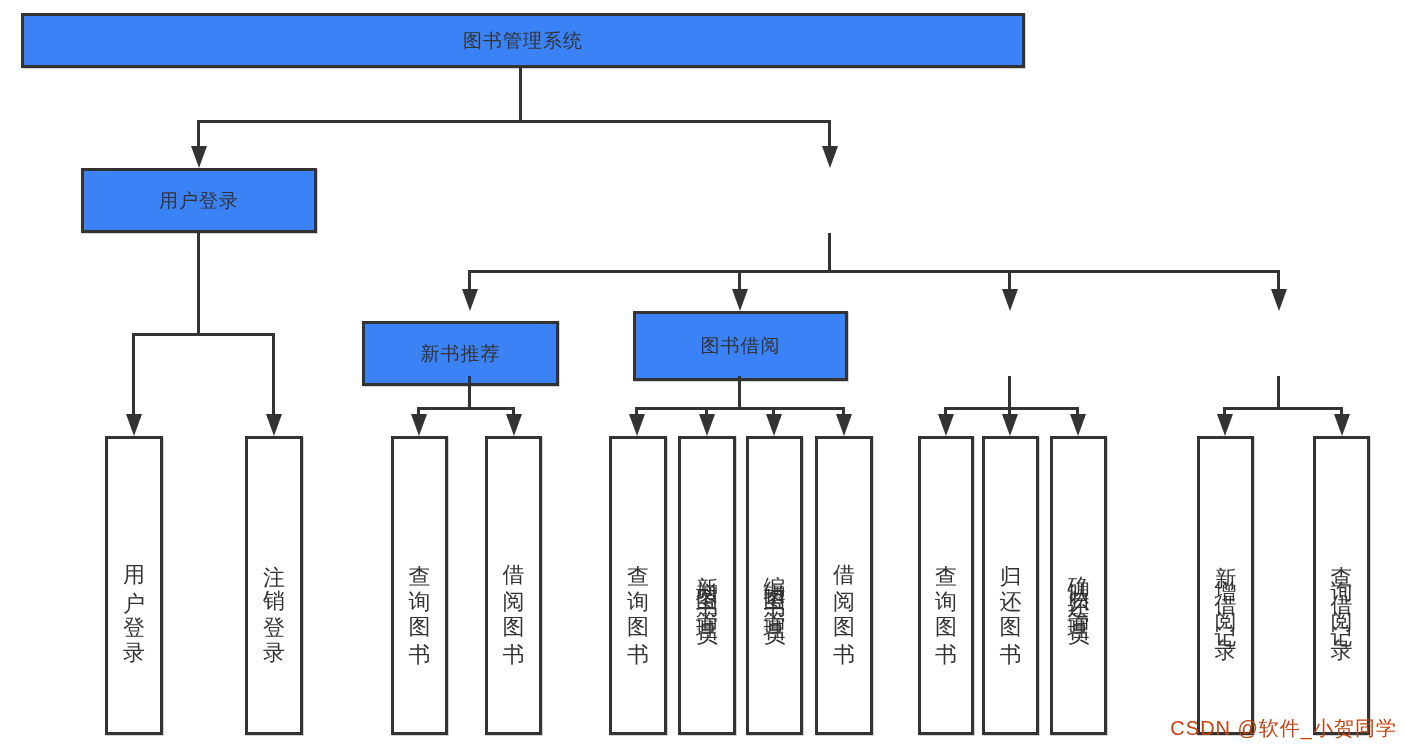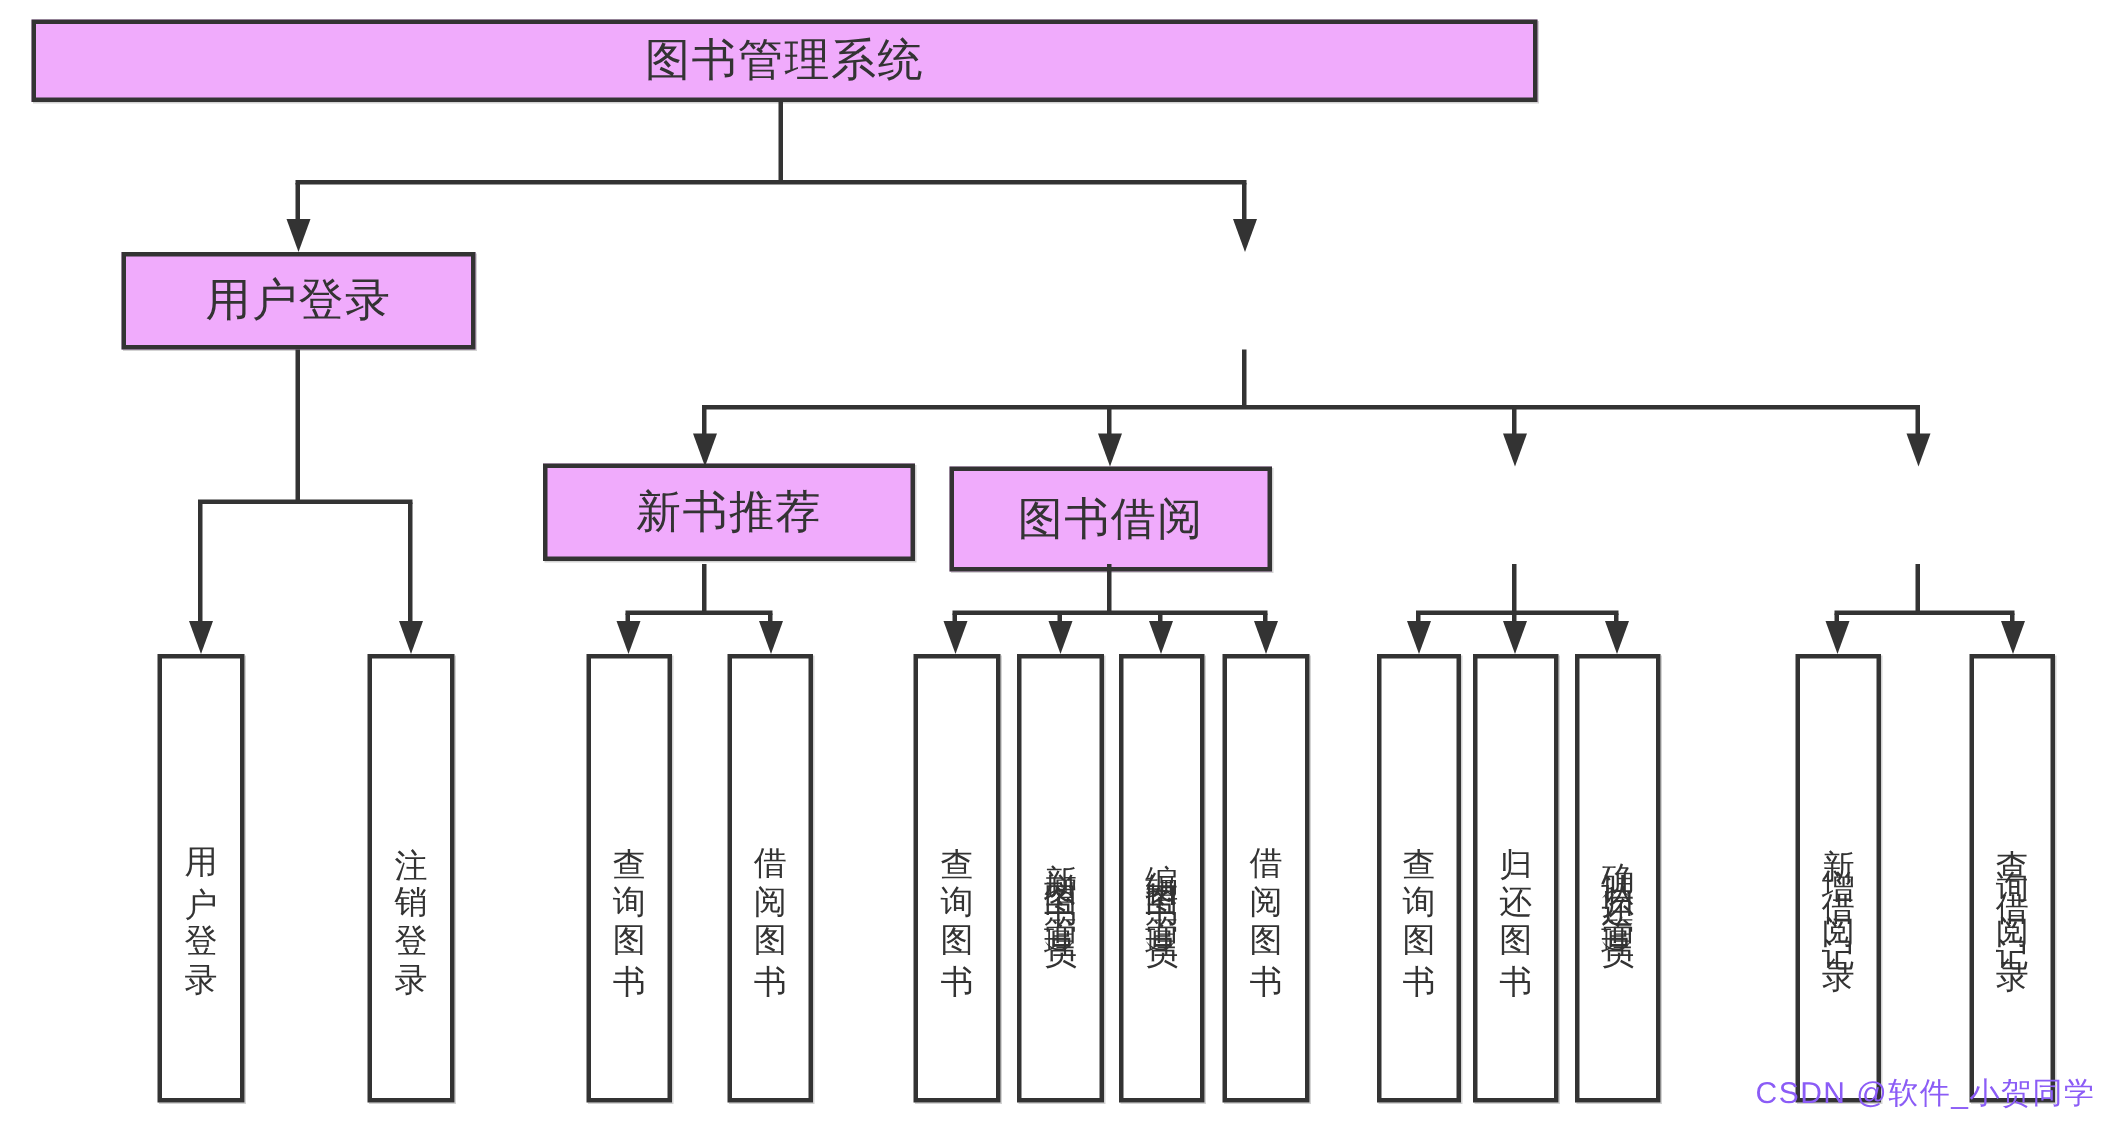--- a/index.html
+++ b/index.html
@@ -7,25 +7,25 @@
     position:relative;
     width:1405px;height:747px;
     background:#ffffff;
     font-family:"Liberation Sans","DejaVu Sans",sans-serif;
     color:#333333;
     overflow:hidden;
   }
   .box{
     position:absolute;
     box-sizing:border-box;
-    background:#f0abfc;
+    background:#3b82f6;
     border:3px solid #333333;
     box-shadow:1px 1px 0 rgba(130,130,130,.35);
     display:flex;align-items:center;justify-content:center;
-    font-size:30px;
+    font-size:19px;
     letter-spacing:1px;
     color:#333333;
   }
   .leaf{
     position:absolute;
     box-sizing:border-box;
     top:436px;height:299px;
     background:#ffffff;
     border:3px solid #333333;
     box-shadow:1px 1px 0 rgba(130,130,130,.35);
@@ -47,39 +47,39 @@
   .arr{
     position:absolute;width:0;height:0;
     border-left:8px solid transparent;
     border-right:8px solid transparent;
     border-top:22px solid #333333;
   }
   .watermark{
     position:absolute;
     right:8px;bottom:5px;
     font-size:20px;
-    color:#8b5cf6;
+    color:#c2410c;
     letter-spacing:1px;
     z-index:10;
   }
 </style>
 </head>
 <body>
 
 <div id="canvas">
 
   <div class="box" style="left:21px;top:13px;width:1004px;height:55px;">
     <span>图书管理系统</span>
   </div>
 
   <div class="box" style="left:81px;top:168px;width:236px;height:65px;">
     <span>用户登录</span>
   </div>
 
-  <div class="box" style="left:362px;top:309px;width:248px;height:65px;">
+  <div class="box" style="left:362px;top:321px;width:197px;height:65px;">
     <span>新书推荐</span>
   </div>
   <div class="box" style="left:633px;top:311px;width:215px;height:70px;">
     <span>图书借阅</span>
   </div>
 
   <div class="leaf v4" style="left:105px;width:58px;">
     <span>用户登录</span>
   </div>
   <div class="leaf v4" style="left:245px;width:58px;">

